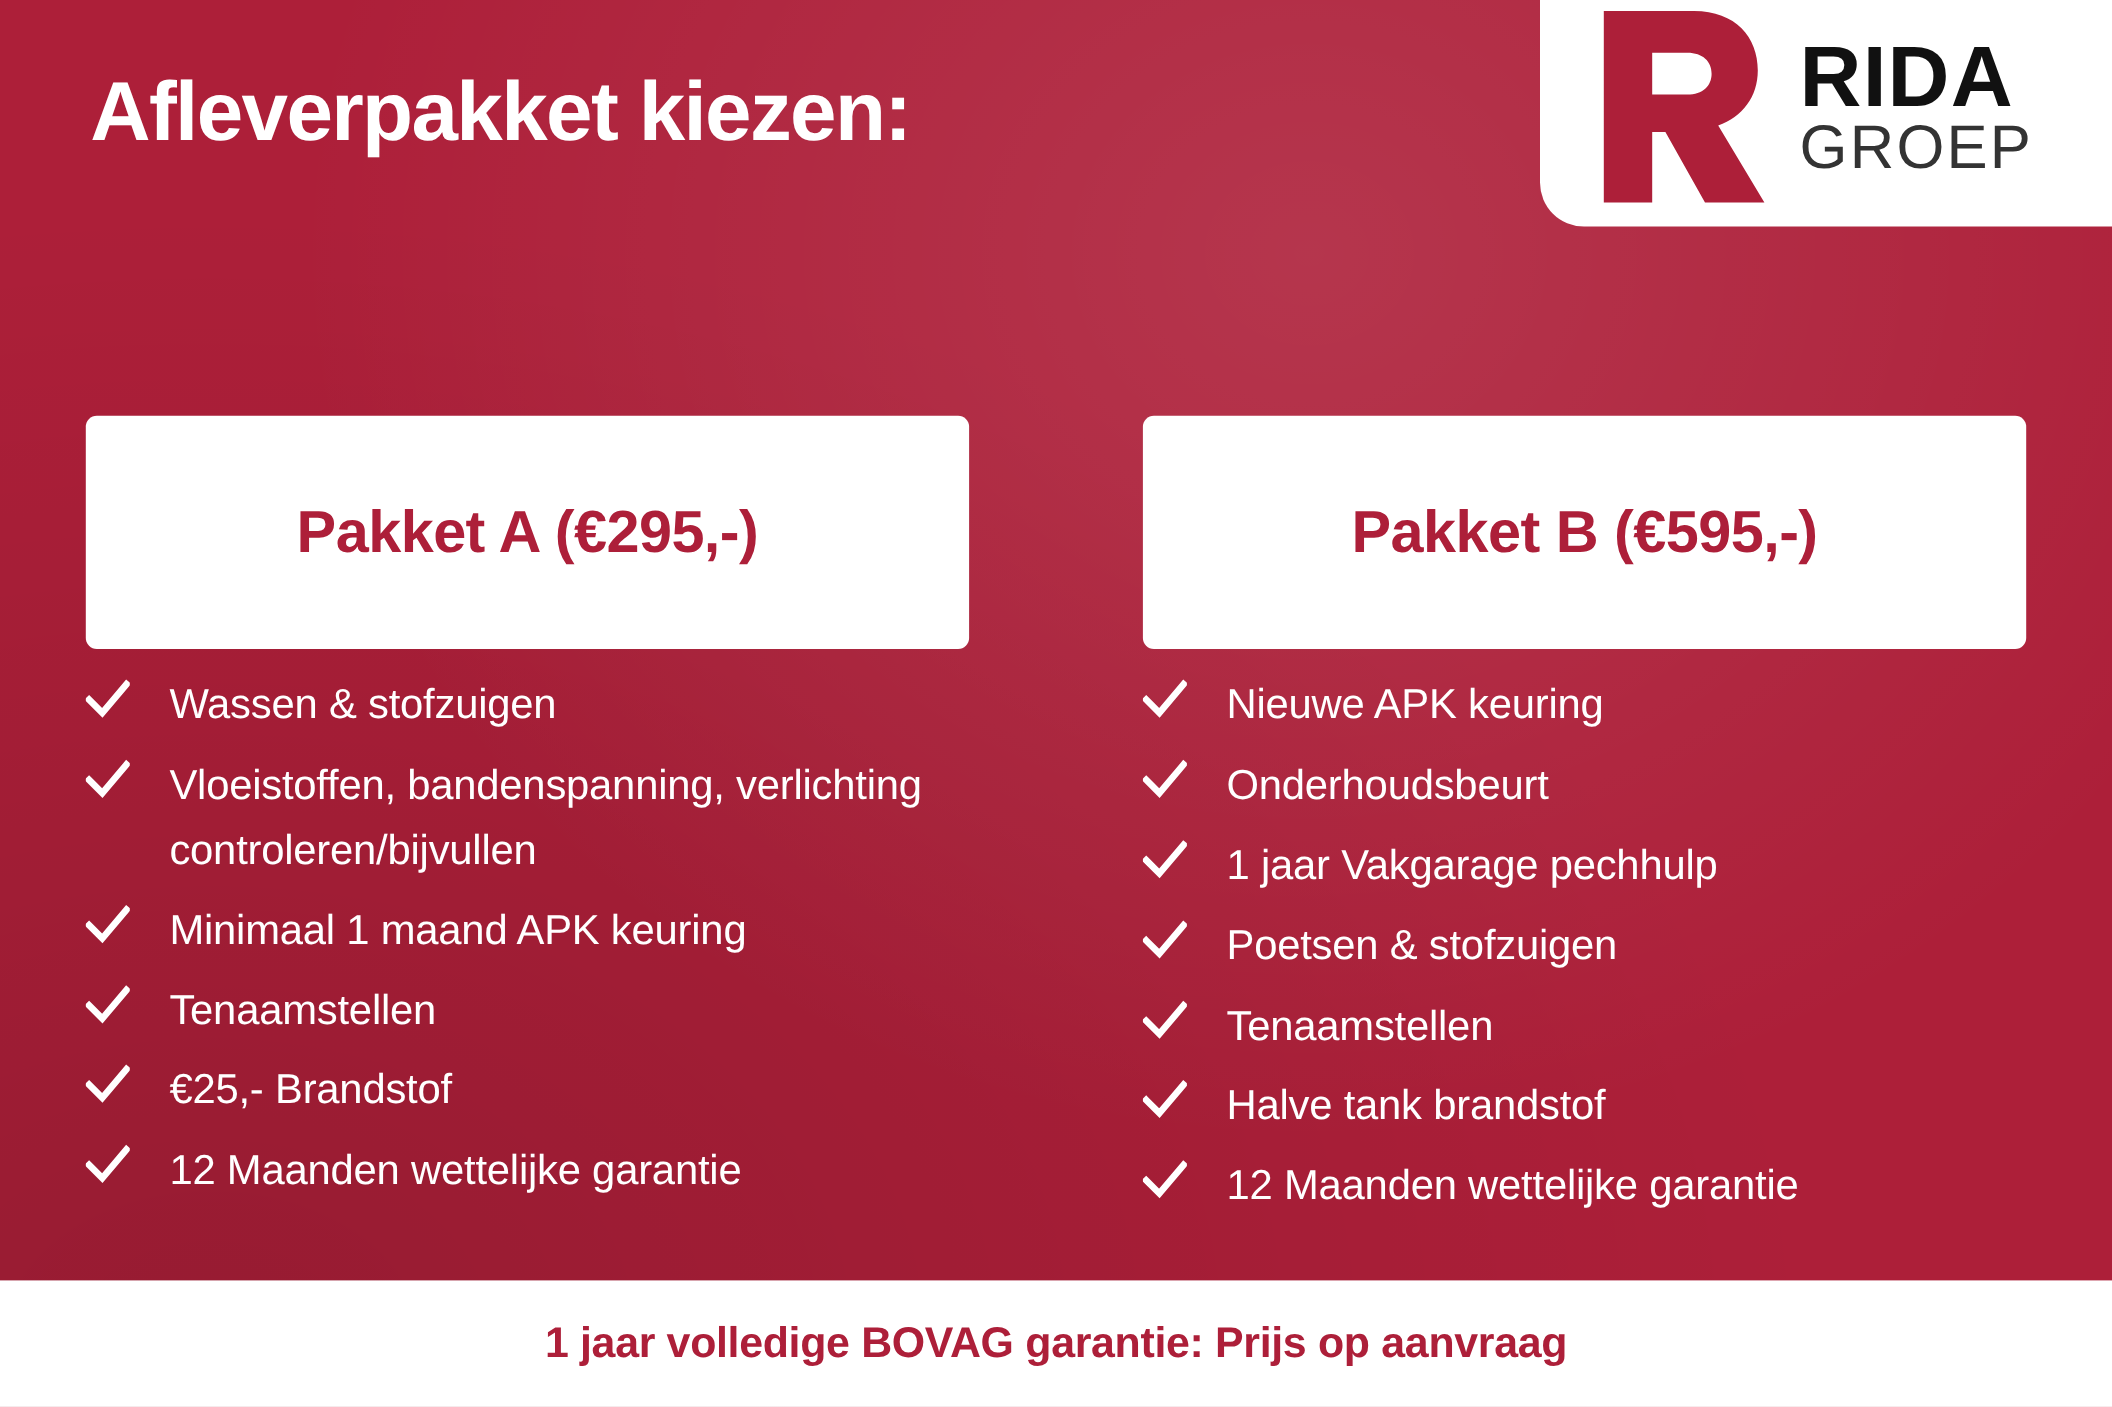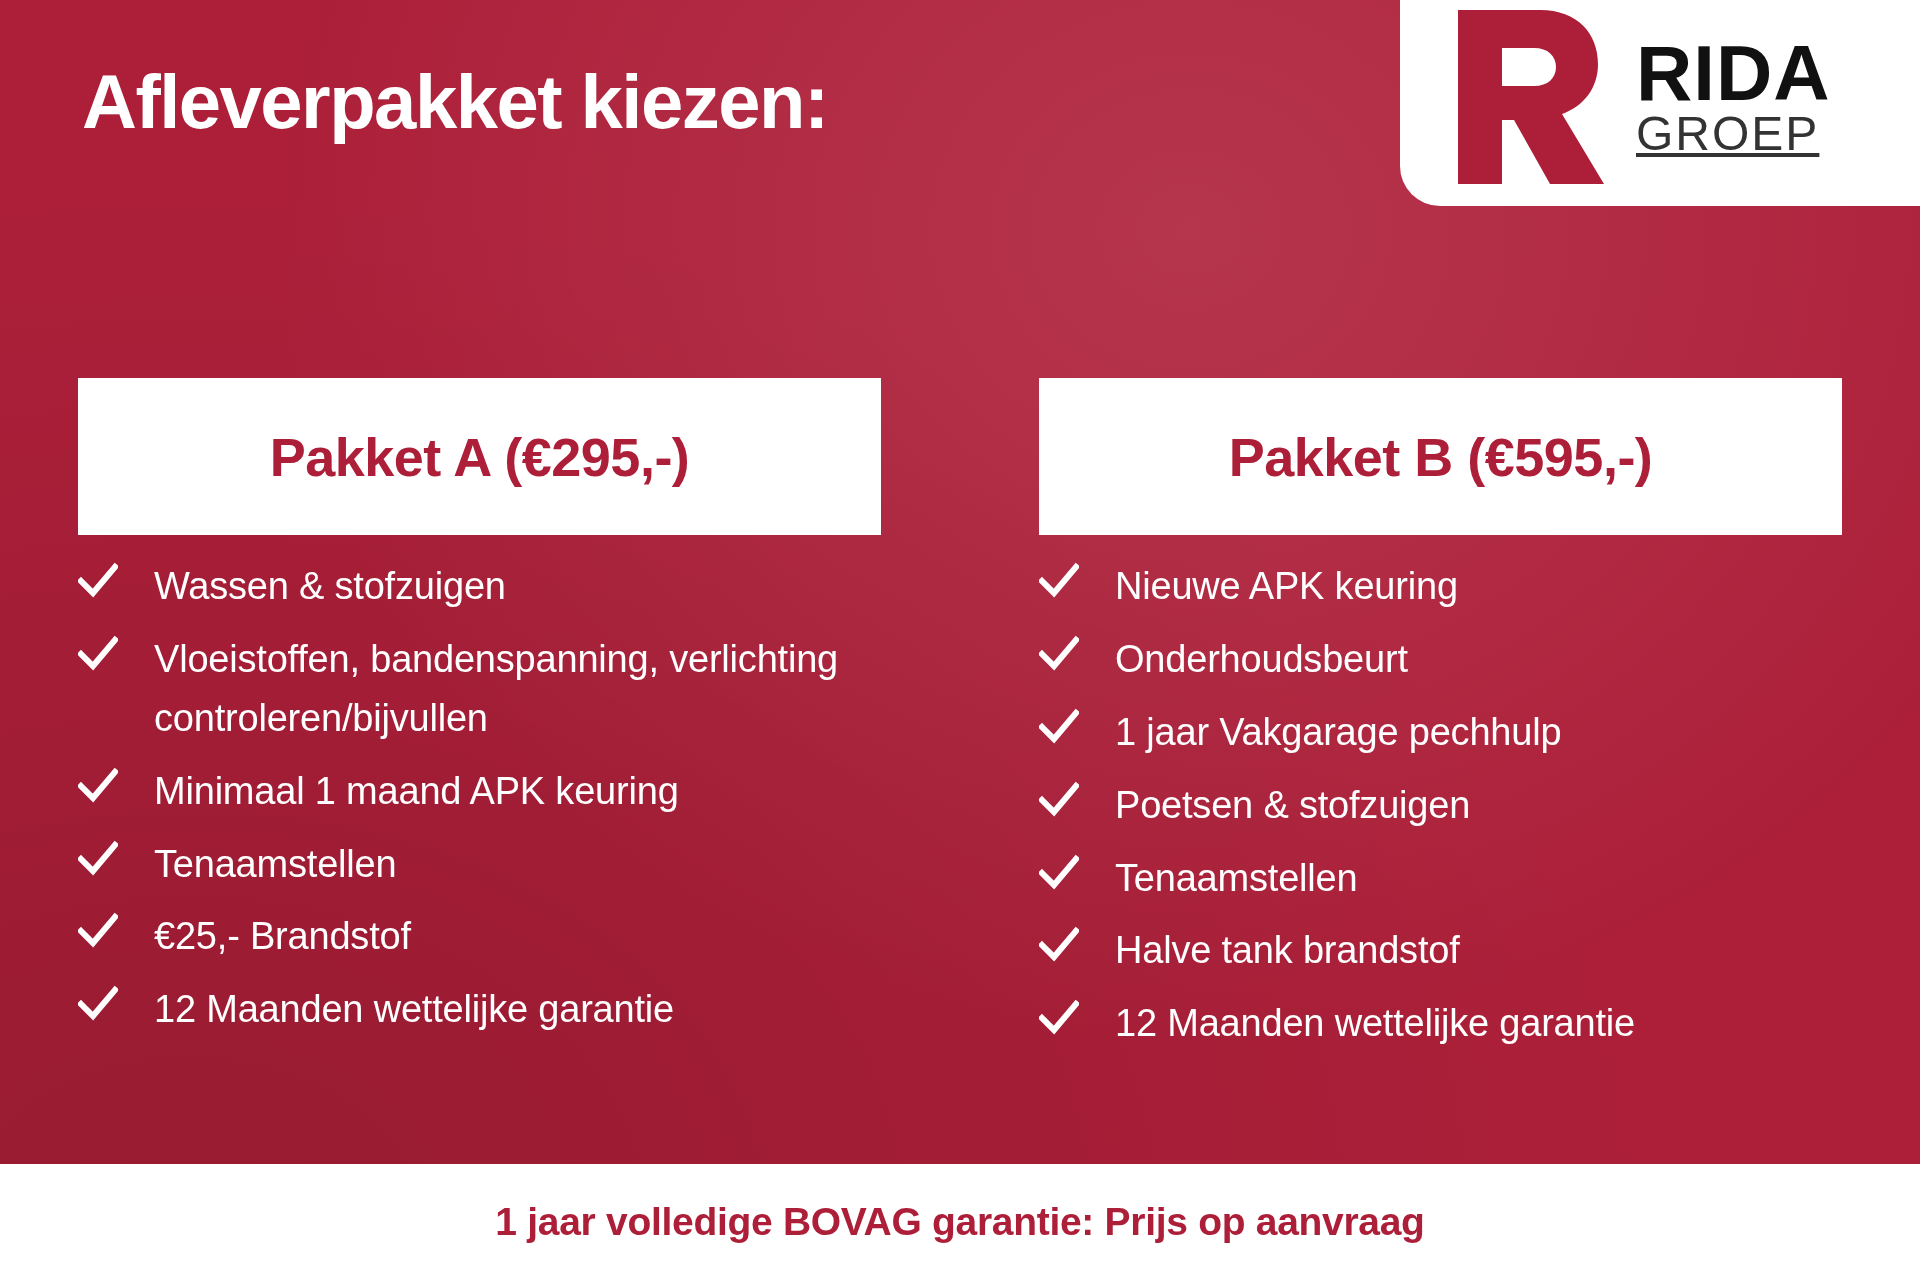--- a/index.html
+++ b/index.html
@@ -88,47 +88,46 @@
   }
 
   .logo-rida {
     font-size: 78px;
     font-weight: 800;
     color: #111111;
     letter-spacing: 1px;
   }
 
   .logo-groep {
-    font-size: 48px;
+    font-size: 56px;
     font-weight: 400;
     color: #333333;
     letter-spacing: 2px;
     margin-top: 2px;
-    text-decoration: underline;
   }
 
   
   .packages {
     position: absolute;
     top: 378px;
     left: 0;
     right: 0;
     display: flex;
     gap: 158px;
     padding: 0 78px;
   }
 
   .package {
     width: 820px;
   }
 
   .package-title-box {
     background: #ffffff;
-    height: 157px;
-    border-radius: 0;
+    height: 212px;
+    border-radius: 10px;
     display: flex;
     align-items: center;
     justify-content: center;
   }
 
   .package-title {
     font-size: 54px;
     font-weight: 800;
     color: #ad1f39;
     letter-spacing: -0.5px;

